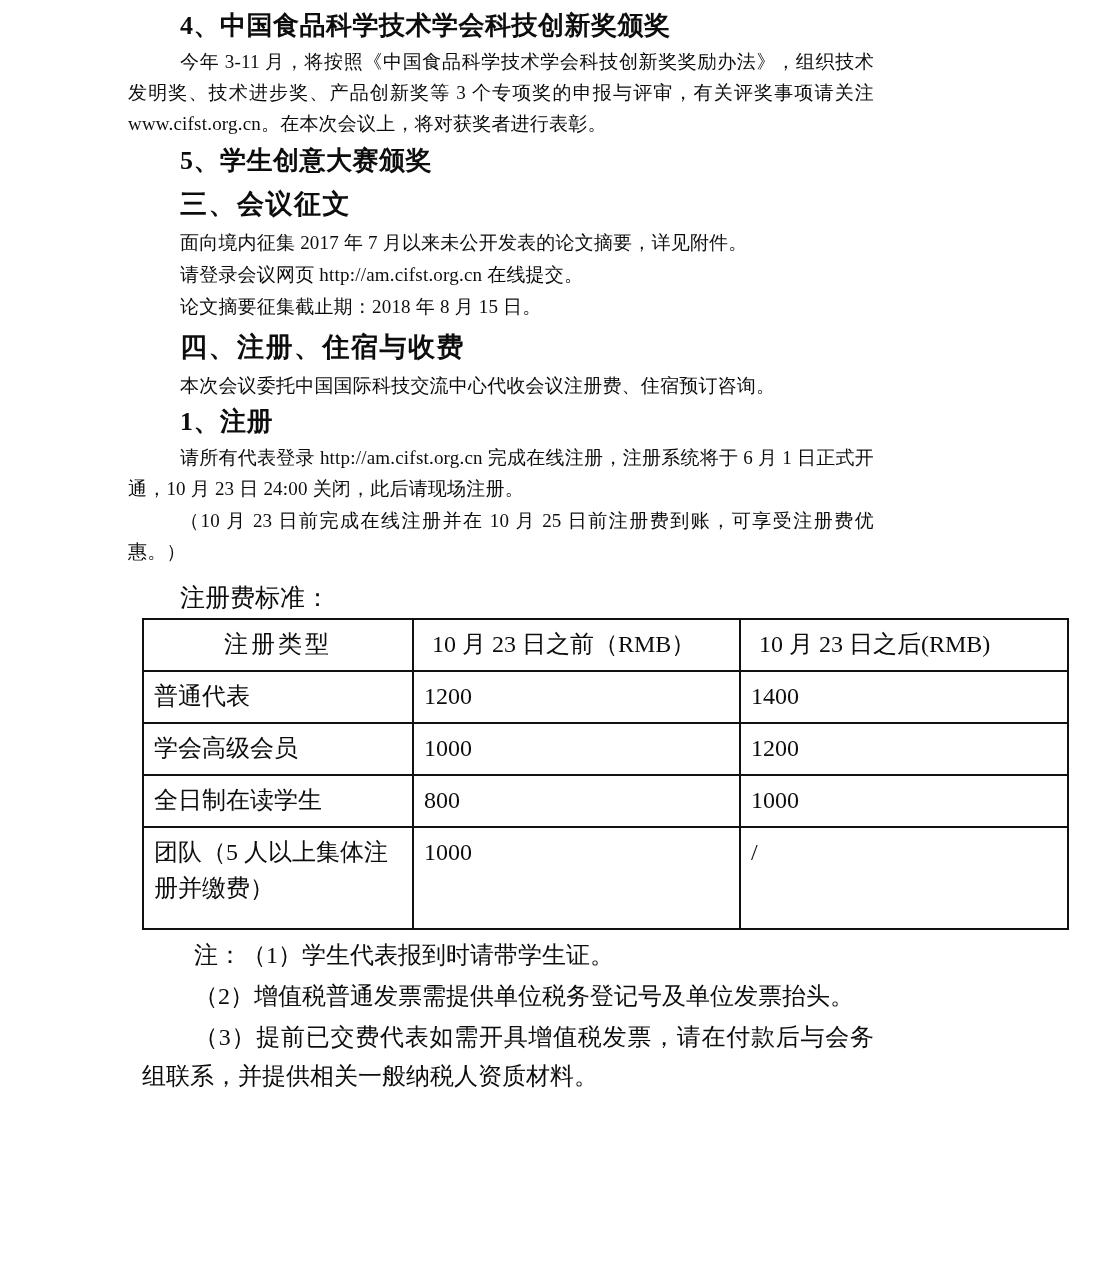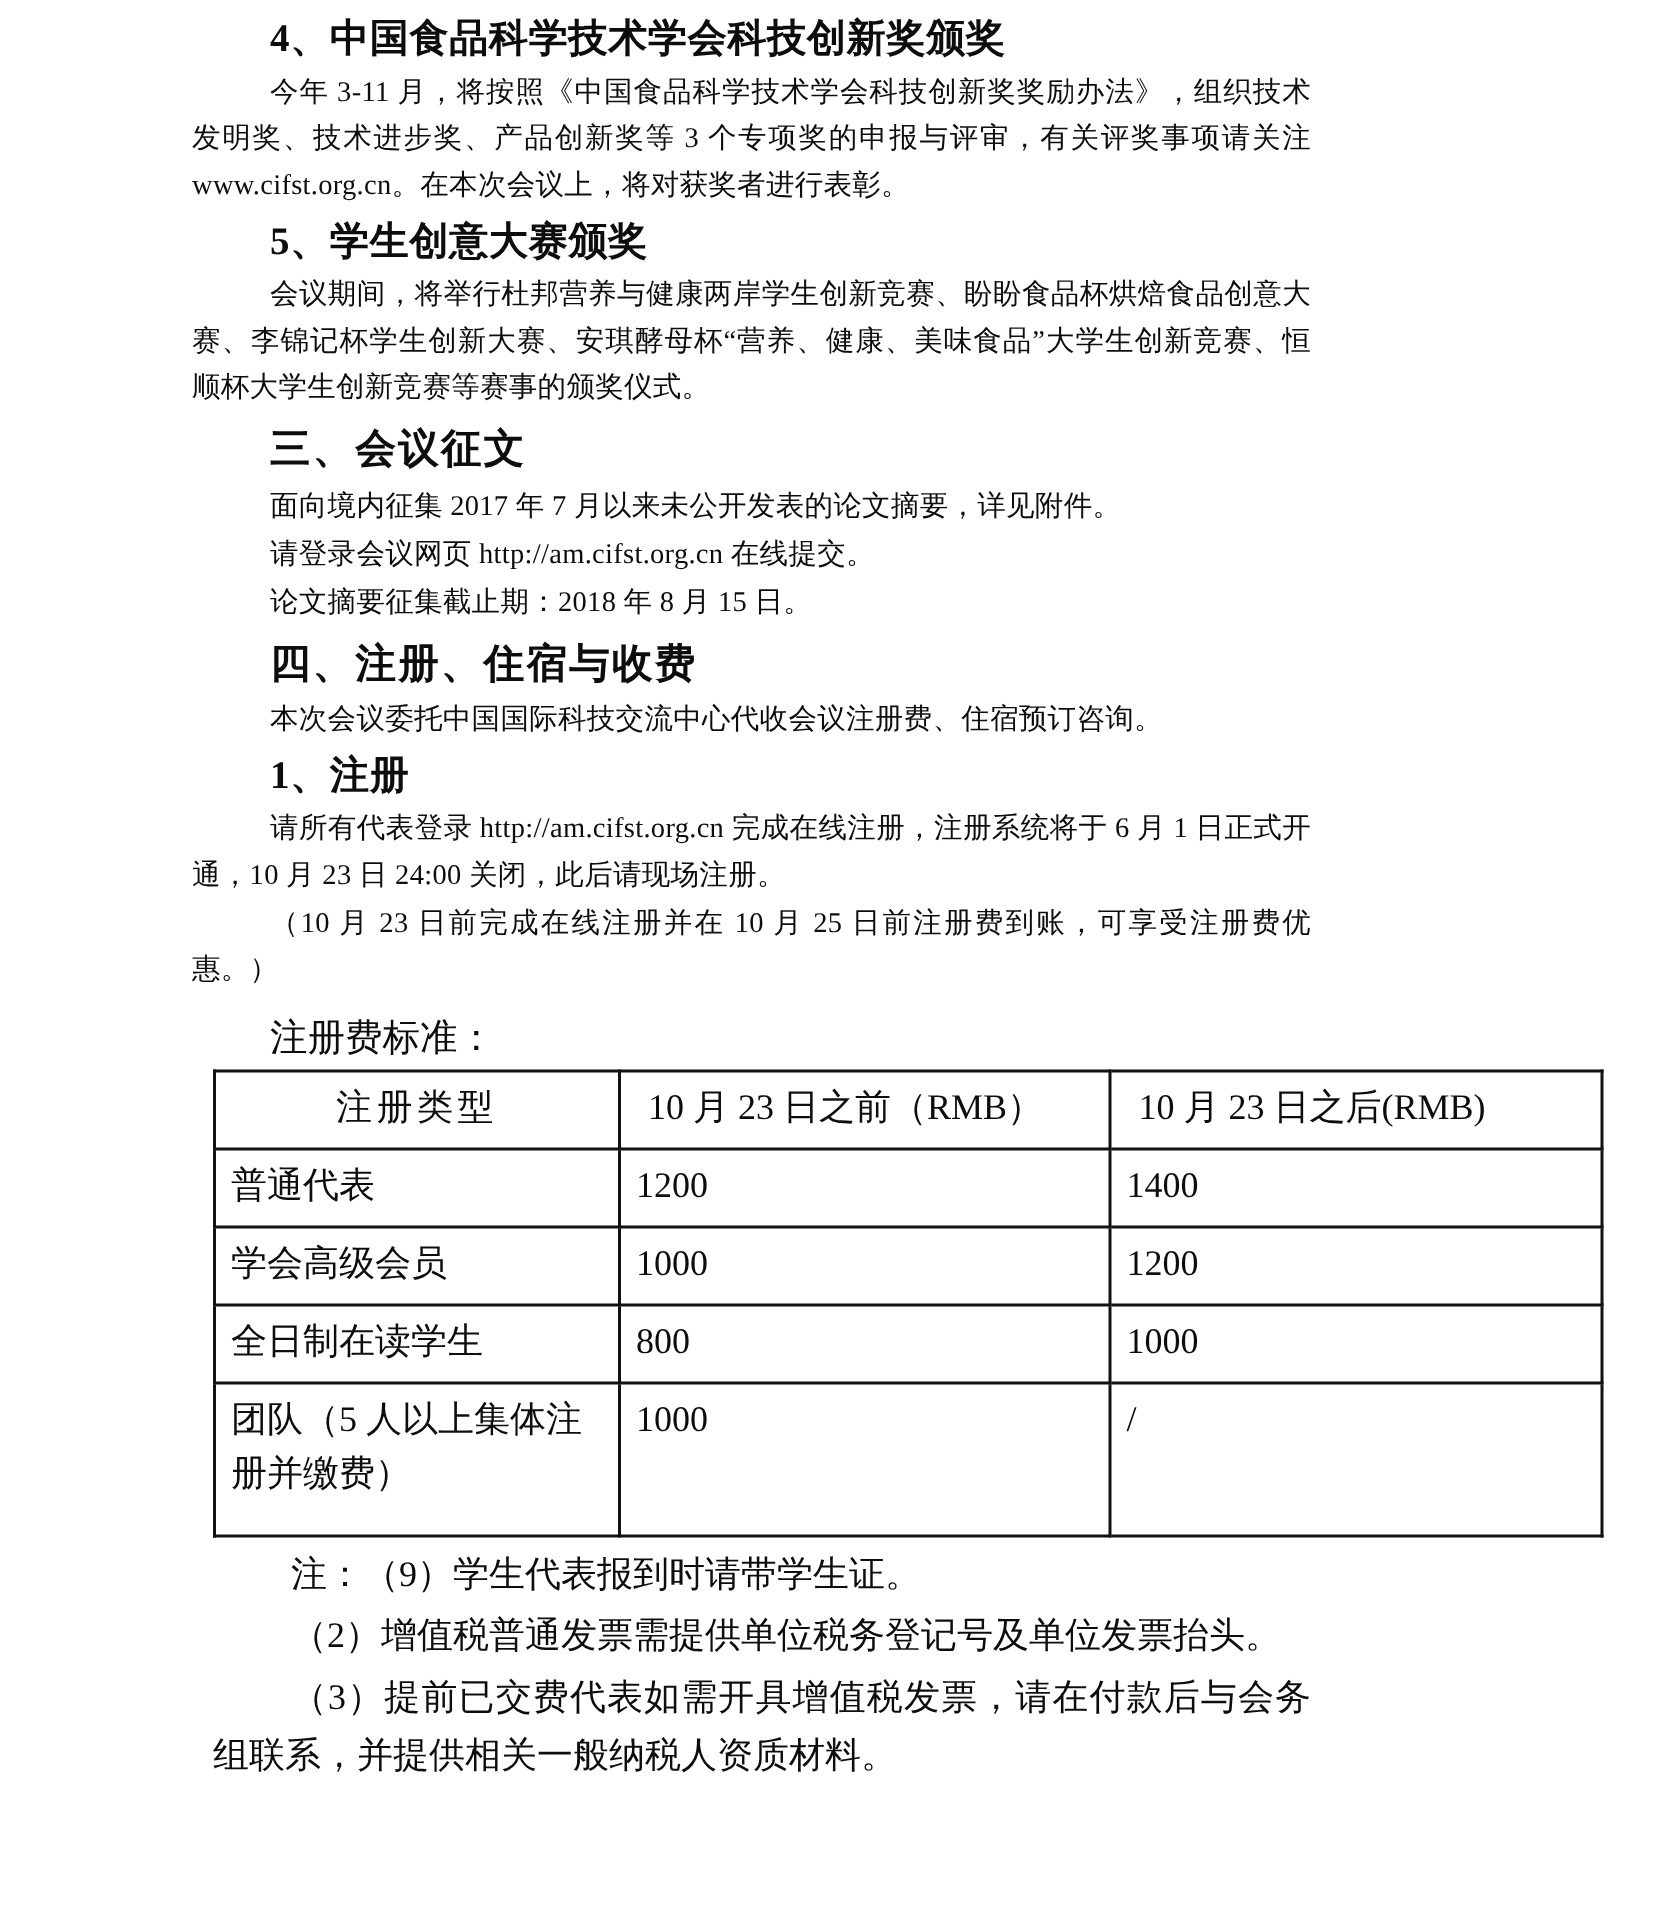--- a/index.html
+++ b/index.html
@@ -107,21 +107,20 @@
 </head>
 <body>
 
 <div class="page">
   <div class="content">
 
     <h3 class="heading">4、中国食品科学技术学会科技创新奖颁奖</h3>
     <p class="para">今年 3-11 月，将按照《中国食品科学技术学会科技创新奖奖励办法》，组织技术发明奖、技术进步奖、产品创新奖等 3 个专项奖的申报与评审，有关评奖事项请关注 www.cifst.org.cn。在本次会议上，将对获奖者进行表彰。</p>
 
     <h3 class="heading">5、学生创意大赛颁奖</h3>
-    <p class="para">会议期间，将举行杜邦营养与健康两岸学生创新竞赛、盼盼食品杯烘焙食品创意大赛、李锦记杯学生创新大赛、安琪酵母杯“营养、健康、美味食品”大学生创新竞赛、恒顺杯大学生创新竞赛等赛事的颁奖仪式。</p>
 
     <h3 class="heading-major">三、会议征文</h3>
     <p class="para">面向境内征集 2017 年 7 月以来未公开发表的论文摘要，详见附件。</p>
     <p class="para">请登录会议网页 http://am.cifst.org.cn 在线提交。</p>
     <p class="para">论文摘要征集截止期：2018 年 8 月 15 日。</p>
 
     <h3 class="heading-major">四、注册、住宿与收费</h3>
     <p class="para">本次会议委托中国国际科技交流中心代收会议注册费、住宿预订咨询。</p>
 
     <h3 class="heading">1、注册</h3>
@@ -154,19 +153,19 @@
         </tr>
         <tr>
           <td class="col0 tall">团队（5 人以上集体注册并缴费）</td>
           <td class="col1 tall">1000</td>
           <td class="col2 tall">/</td>
         </tr>
       </tbody>
     </table>
 
     <div class="notes">
-      <p class="note">注：（9）学生代表报到时请带学生证。</p>
+      <p class="note">注：（1）学生代表报到时请带学生证。</p>
       <p class="note">（2）增值税普通发票需提供单位税务登记号及单位发票抬头。</p>
       <p class="note">（3）提前已交费代表如需开具增值税发票，请在付款后与会务组联系，并提供相关一般纳税人资质材料。</p>
     </div>
 
   </div>
 </div>
 
 </body></html>

